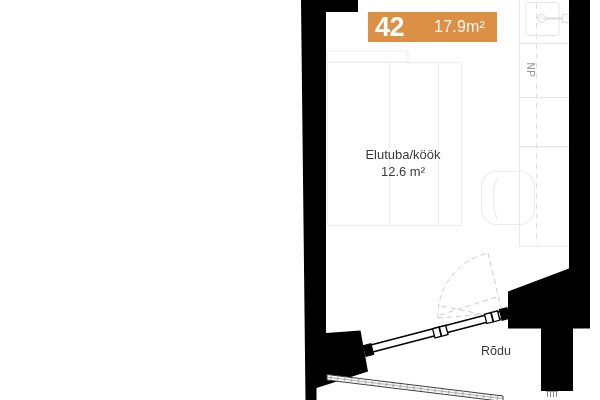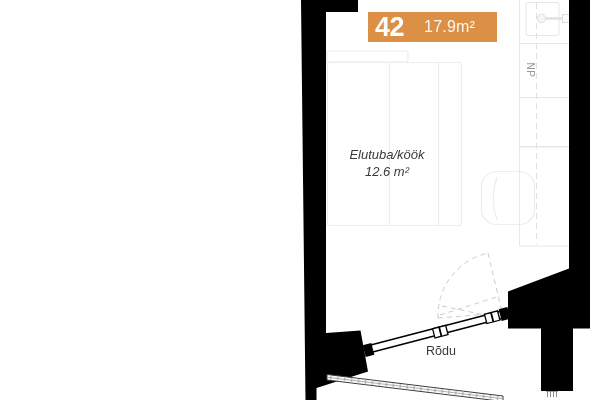--- a/index.html
+++ b/index.html
@@ -10,28 +10,28 @@
   .plan-svg{position:absolute;left:0;top:0;width:600px;height:400px;}
   .badge{
     position:absolute;left:368px;top:12px;width:129px;height:30px;
     background:#DC9045;display:flex;align-items:center;box-sizing:border-box;
     padding:0 5px 0 7px;
   }
   .badge .num{
     color:#FFFFFF;font-size:27px;font-weight:bold;line-height:28px;letter-spacing:-0.5px;
   }
   .badge .area{
-    color:#FCF8F0;font-size:16px;line-height:18px;margin-left:20px;letter-spacing:0.2px;
+    color:#FCF8F0;font-size:16px;line-height:18px;margin-left:30px;letter-spacing:0.2px;
   }
   .room-label{
-    position:absolute;left:287px;top:146px;width:200px;text-align:center;
-    color:#3A3A3A;font-size:13px;line-height:17px;font-style:italic;
+    position:absolute;left:303px;top:146px;width:200px;text-align:center;
+    color:#3A3A3A;font-size:13px;line-height:17px;
   }
   .balcony-label{
-    position:absolute;left:426px;top:344px;width:100px;text-align:left;
+    position:absolute;left:446px;top:344px;width:100px;text-align:center;
     color:#3A3A3A;font-size:12.5px;line-height:15px;
   }
   .np-label{
     position:absolute;left:520px;top:59px;width:22px;height:22px;
     display:flex;align-items:center;justify-content:center;
     transform:rotate(90deg);
     color:#9A9A9A;font-size:10px;letter-spacing:0.5px;
   }
 </style>
 </head>

